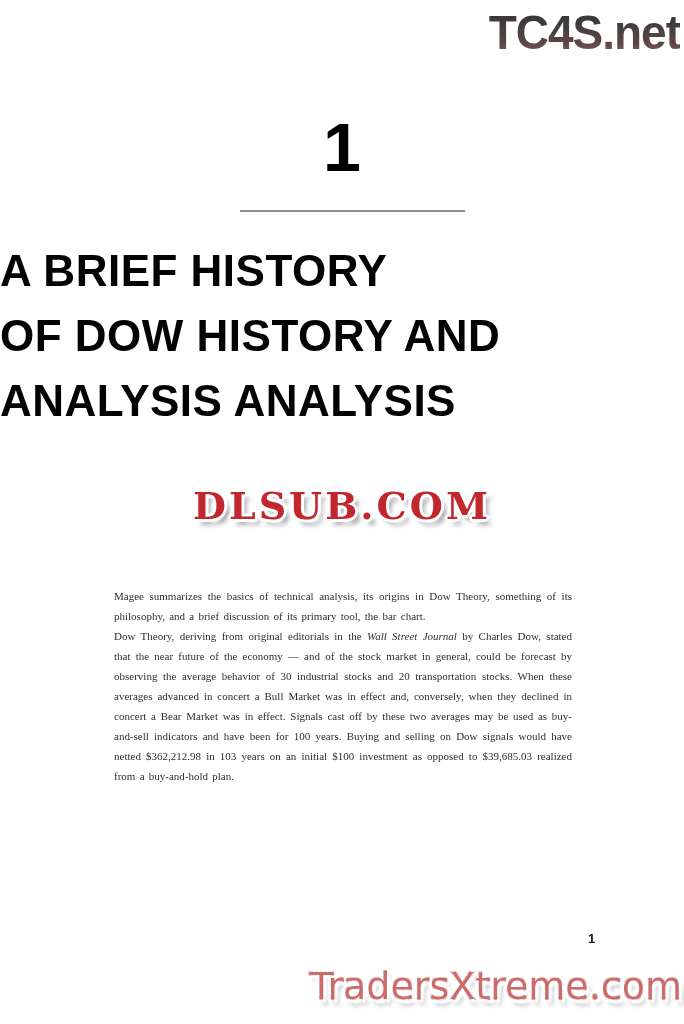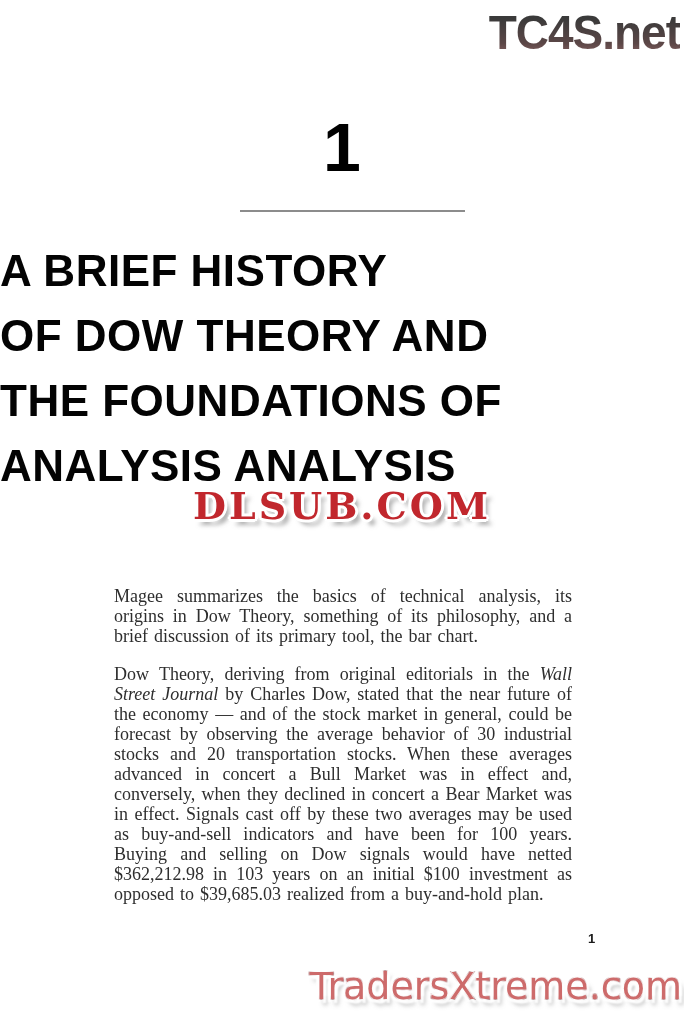--- a/index.html
+++ b/index.html
@@ -89,27 +89,27 @@
       5px 6px 4px rgba(110,110,110,0.55);
   }
 
   
   .body-text {
     position: absolute;
     top: 586px;
     left: 114px;
     width: 458px;
     font-family: "Liberation Serif", serif;
-    font-size: 18px;
+    font-size: 11px;
     line-height: 20px;
     color: #2e2e2e;
     text-align: justify;
     word-spacing: 1.5px;
   }
-  .body-text p + p { margin-top: 18px; }
+  .body-text p + p { }
   .italic { font-style: italic; }
 
   
   .page-number {
     position: absolute;
     top: 931px;
     left: 588px;
     font-family: "Liberation Sans", sans-serif;
     font-weight: bold;
     font-size: 13px;
@@ -141,22 +141,21 @@
 <div class="page">
 
   <div class="wm-tc4s">TC4S.net</div>
 
   <div class="chapter-number">1</div>
 
   <div class="title-divider"></div>
 
   <div class="chapter-title">
     <div>A BRIEF HISTORY</div>
-    <div>OF DOW THEORY AND</div>
-    <div>THE FOUNDATIONS OF</div>
+    <div>OF DOW HISTORY AND</div>
     <div>ANALYSIS ANALYSIS</div>
   </div>
 
   <div class="wm-dlsub">DLSUB.COM</div>
 
   <div class="body-text">
     <p>Magee summarizes the basics of technical analysis, its origins in Dow Theory, something of its philosophy, and a brief discussion of its primary tool, the bar chart.</p>
     <p><span>Dow Theory, deriving from original editorials in the </span><span class="italic">Wall Street Journal</span><span> by Charles Dow, stated that the near future of the economy — and of the stock market in general, could be forecast by observing the average behavior of 30 industrial stocks and 20 transportation stocks. When these averages advanced in concert a Bull Market was in effect and, conversely, when they declined in concert a Bear Market was in effect. Signals cast off by these two averages may be used as buy-and-sell indicators and have been for 100 years. Buying and selling on Dow signals would have netted $362,212.98 in 103 years on an initial $100 investment as opposed to $39,685.03 realized from a buy-and-hold plan.</span></p>
   </div>
 

